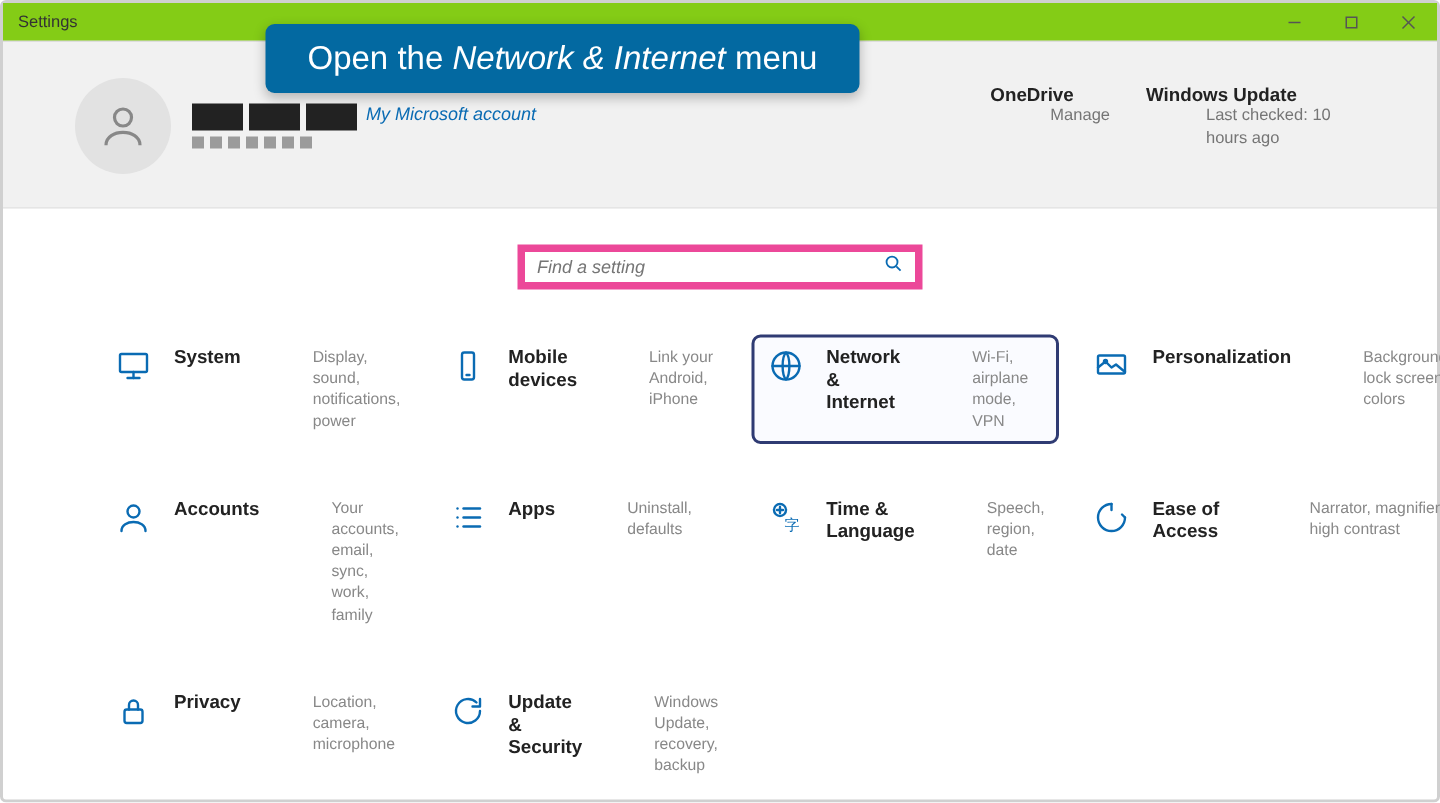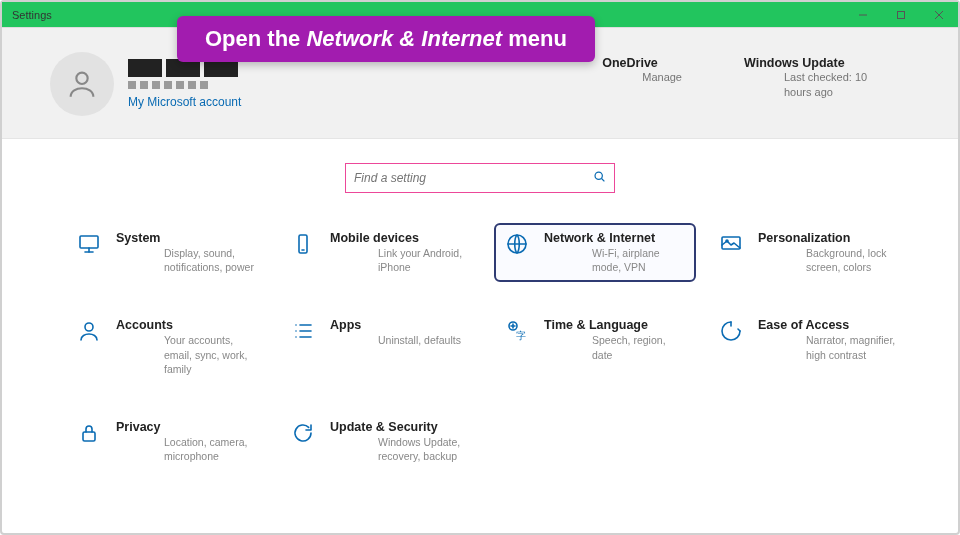--- a/index.html
+++ b/index.html
@@ -1,53 +1,53 @@
 <!DOCTYPE html>
 <html><head>
 <meta charset="utf-8">
 <style>
 * { margin: 0; padding: 0; box-sizing: border-box; }
 html, body { width: 960px; height: 535px; font-family: "Segoe UI", Arial, sans-serif; overflow: hidden; background: #fff; }
 .frame { width: 960px; height: 535px; border: 2px solid #d0d0d0; border-radius: 4px; position: relative; background: #fff; }
 
-.titlebar { height: 26px; background: #22c55e; display: flex; align-items: center; border-bottom: 1px solid #ddd; }
+.titlebar { height: 26px; background: #84cc16; display: flex; align-items: center; border-bottom: 1px solid #ddd; }
 .title { font-size: 11px; color: #333; padding-left: 10px; }
 .winctrls { margin-left: auto; display: flex; }
 .winbtn { width: 38px; height: 26px; display: flex; align-items: center; justify-content: center; font-size: 13px; color: #555; cursor: default; }
 .winbtn svg { width: 10px; height: 10px; }
 
 .header { background: #f1f1f1; padding: 24px 48px 22px 48px; display: flex; align-items: center; gap: 14px; position: relative; border-bottom: 1px solid #e5e5e5; }
 .avatar { width: 64px; height: 64px; border-radius: 50%; background: #e2e2e2; display: flex; align-items: center; justify-content: center; }
-.acct { display:flex; flex-direction:column; gap:6px; }
+.acct { display:flex; flex-direction:row; gap:6px;font-style:italic; }
 .acct-blur { display:flex; flex-direction:column; gap:4px; }
 .acct-blur-row1 { height: 18px; display:flex; gap:4px; }
 .blk { background:#222; height:18px; }
 .acct-blur-row2 { height: 8px; display:flex; gap:4px; }
 .sq { width:8px; height:8px; background:#9b9b9b; }
 .acct-link { color: #0a6bb3; font-size: 12px; }
 
-.rightcards { position:absolute; right: 64px; top: 28px; display:flex; gap: 62px; }
+.rightcards { position:absolute; right: 44px; top: 28px; display:flex; gap: 24px; }
 .card { display:flex; flex-direction:column; }
 .card-title { font-size: 12.5px; font-weight: 600; color: #222; }
 .card-sub { font-size: 11px; color: #757575; line-height: 1.35; margin-left: 40px; }
 
 .searchwrap { display:flex; justify-content:center; padding: 24px 0 14px 0; }
-.searchbox { width: 270px; height: 30px; border: 1px solid #ec4899; display:flex; align-items:center; padding: 0 8px; }
+.searchbox { width: 270px; height: 30px; border: 5px solid #ec4899; display:flex; align-items:center; padding: 0 8px; }
 .searchbox input { border:none; outline:none; flex:1; font-size: 12px; color:#666; background:transparent; font-style: italic; }
 .searchicon { color:#0a6bb3; }
 
 .grid { padding: 16px 48px 0 64px; display:grid; grid-template-columns: repeat(4, 1fr); column-gap: 12px; row-gap: 28px; }
 .tile { display:flex; gap: 14px; align-items: flex-start; cursor:pointer; padding: 8px 10px; border-radius: 6px; }
 .tile.highlighted { border: 2px solid #2f3b73; background: #fafbff; padding: 6px 8px; }
 .ticon { width: 26px; height:26px; flex: 0 0 26px; color:#0a6bb3; display:flex; align-items:center; justify-content:center; }
-.tlabels { display:flex; flex-direction:column; }
+.tlabels { display:flex; flex-direction:row; }
 .ttitle { font-size: 12.5px; font-weight:600; color:#222; line-height:1.2; }
 .tdesc { font-size: 10.5px; color:#888; line-height:1.35; max-width: 145px; margin-left: 48px; }
 
-.callout { position:absolute; top: 14px; left: 175px; background: #a21caf; color:#fff; padding: 10px 28px; border-radius: 6px; font-size: 22px; font-weight:700; box-shadow: 0 3px 8px rgba(0,0,0,.25); z-index:10; }
+.callout { position:absolute; top: 14px; left: 175px; background: #0369a1; color:#fff; padding: 10px 28px; border-radius: 6px; font-size: 22px; font-weight:400; box-shadow: 0 3px 8px rgba(0,0,0,.25); z-index:10; }
 .callout .ital { font-style: italic; }
 </style>
 </head>
 <body>
 <div class="frame">
 
 <div class="callout">
   <span>Open the </span><span class="ital">Network &amp; Internet</span><span> menu</span>
 </div>
 

